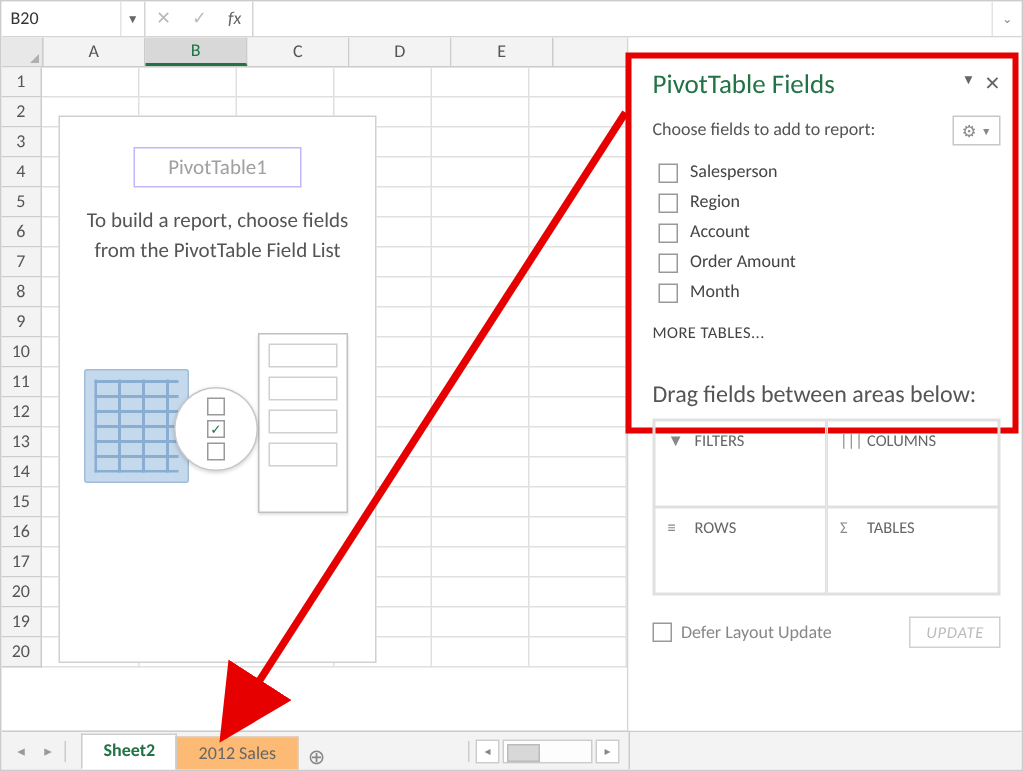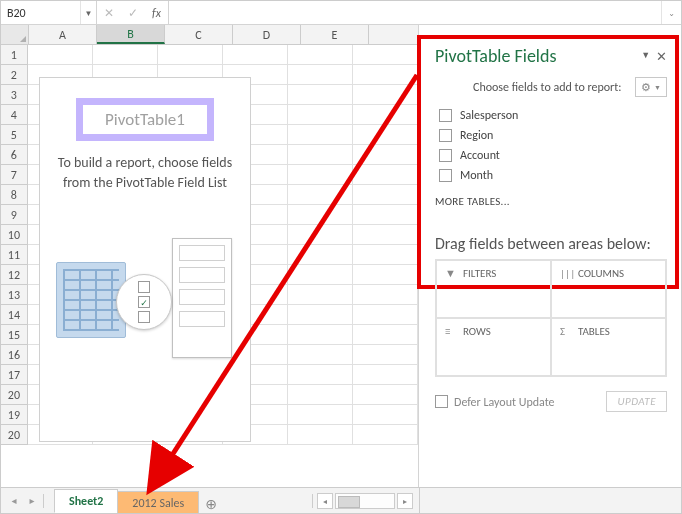--- a/index.html
+++ b/index.html
@@ -122,24 +122,24 @@
     position:absolute;
     left: 38px; top: 52px;
     width: 212px; height: 365px;
     background:#fff;
     border:1px solid #d0d0d0;
     padding:20px 10px 10px;
     text-align:center;
   }
   .pivot-title-box {
     display:inline-block;
-    border:7px solid #c4b5fd;
+    border:1px solid #c4b5fd;
     padding:4px 22px;
     color:#a0a0a0;
-    font-size:17px;
+    font-size:14px;
     margin-bottom:12px;
   }
   .pivot-instr {
     color:#555;font-size:14px;line-height:1.4;
     padding: 0 6px 12px;
     font-family: Calibri, sans-serif;
   }
   .pivot-illust {
     position:relative;
     height:140px;
@@ -186,21 +186,21 @@
     border:4px solid #e60000;
     pointer-events:none;
   }
   .tp-inner { padding:20px 14px 10px 16px; position:relative; height:100%; }
   .tp-header { display:flex;align-items:center;justify-content:space-between;margin-bottom:10px;}
   .tp-title { color:#217346;font-size:18px;font-weight:normal; }
   .tp-hdr-icons { display:flex;gap:6px;color:#666;font-size:11px; }
   .tp-caret { font-size:9px; }
   .tp-close { font-size:13px;cursor:pointer; }
   .tp-choose-row { display:flex;align-items:center;justify-content:space-between;margin-bottom:8px; }
-  .tp-choose { color:#555;font-size:12px;margin-left:38px; }
+  .tp-choose { color:#555;font-size:12px; }
   .tp-gear-btn {
     width:32px;height:20px;border:1px solid #c8c8c8;
     display:flex;align-items:center;justify-content:center;gap:3px;
     color:#888;font-size:11px;
   }
   .tp-fields { margin:4px 0 10px; }
   .tp-field { display:flex;align-items:center;gap:8px;padding:3px 0 3px 4px;font-size:12px;color:#444; }
   .chk { width:13px;height:13px;border:1px solid #999;background:#fff; }
   .more-tables { font-size:11px;color:#444;letter-spacing:.3px;margin-top:10px;cursor:pointer; }
 
@@ -511,20 +511,24 @@
         <div class="tp-field">
             <span class="chk"></span>
             <span>Region</span>
           </div>
         <div class="tp-field">
             <span class="chk"></span>
             <span>Account</span>
           </div>
         <div class="tp-field">
             <span class="chk"></span>
+            <span>Order Amount</span>
+          </div>
+        <div class="tp-field">
+            <span class="chk"></span>
             <span>Month</span>
           </div>
       </div>
       <div class="more-tables">MORE TABLES...</div>
 
       <div class="tp-drag-label">Drag fields between areas below:</div>
       <div class="tp-areas">
         <div class="tp-area">
             <span class="ai">▼</span>
             <span>FILTERS</span>

